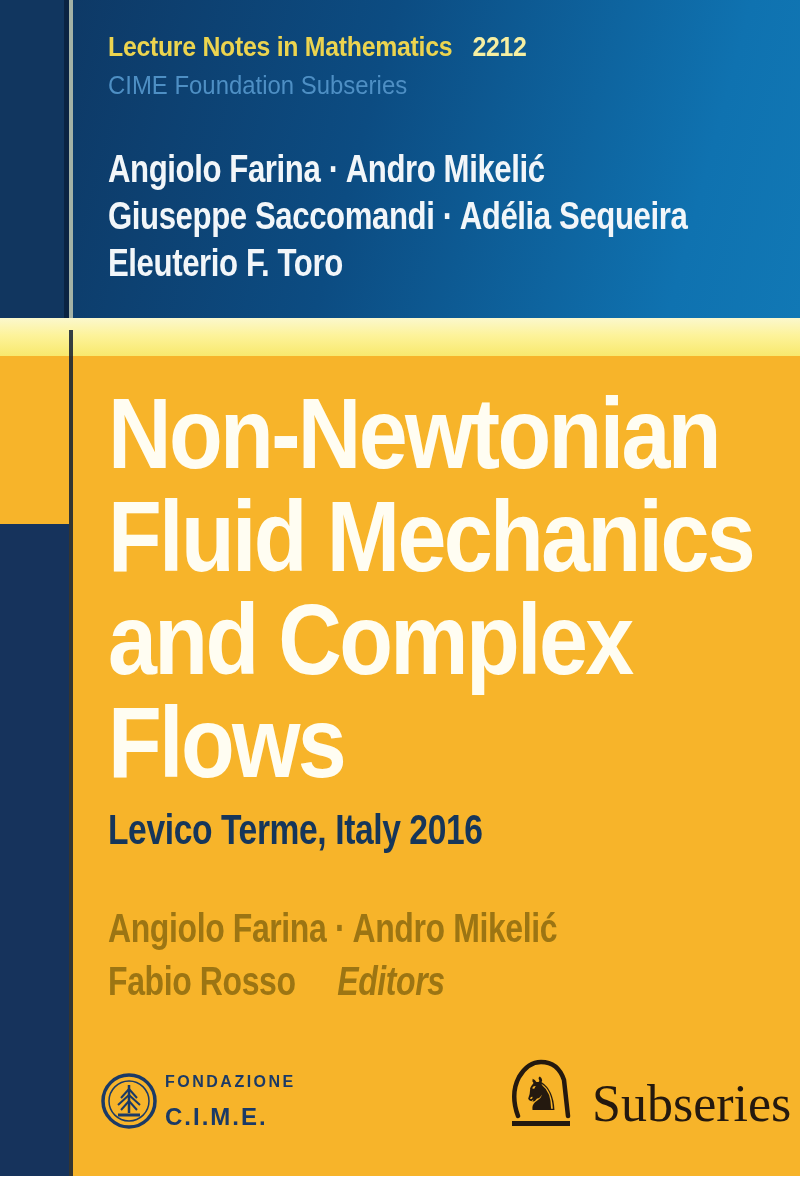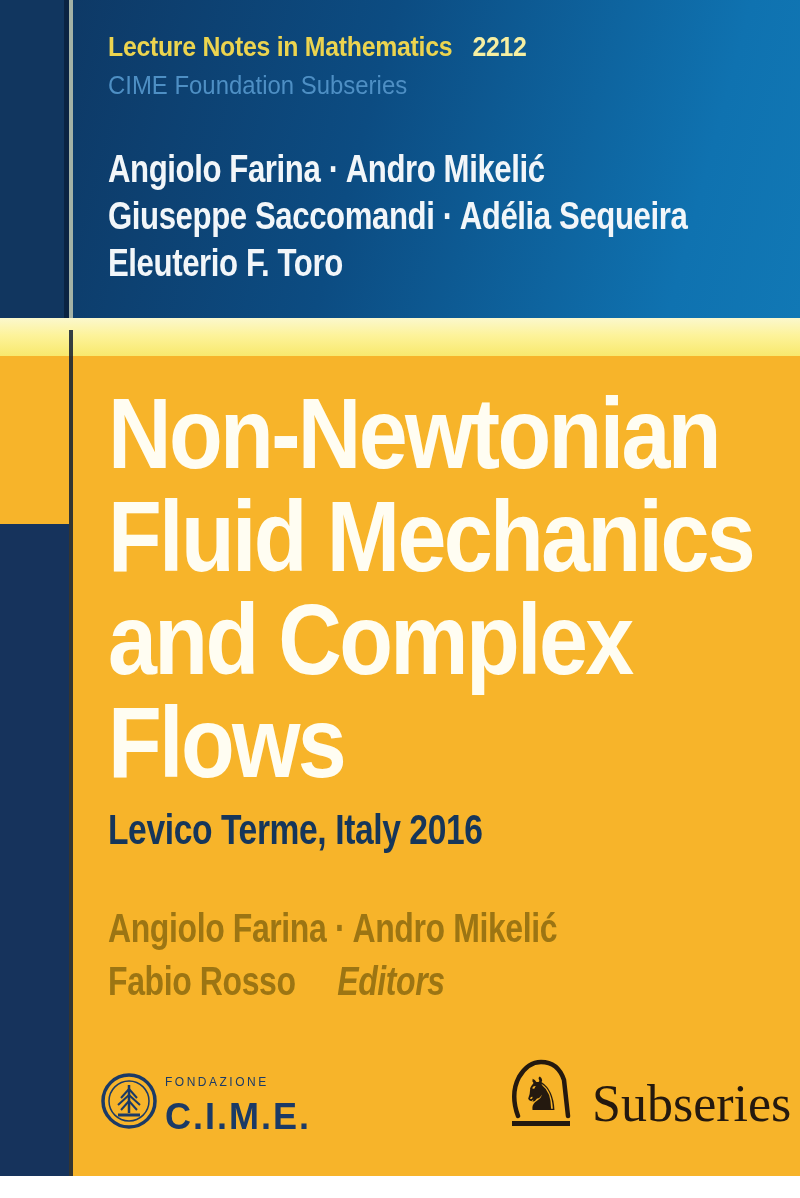--- a/index.html
+++ b/index.html
@@ -74,22 +74,22 @@
     white-space:nowrap; letter-spacing:-0.5px;
     transform:scaleX(0.8); transform-origin:left top;
   }
   .editors-role { font-style:italic; margin-left:52px; font-weight:700; }
   
   .cime-logo {
     position:absolute; left:100px; top:1072px;
     display:flex; align-items:center; gap:7px; color:#1b3a66;
   }
   .cime-text { display:flex; flex-direction:column; justify-content:center; }
-  .cime-org  { font-size:12px; font-weight:400; letter-spacing:2.5px; line-height:14px; }
-  .cime-name { font-size:36px; font-weight:700; letter-spacing:2px; line-height:30px;margin-top:13px; }
+  .cime-org  { font-size:16px; font-weight:700; letter-spacing:2.5px; line-height:14px; }
+  .cime-name { font-size:24px; font-weight:700; letter-spacing:2px; line-height:30px;margin-top:13px; }
   .springer-logo {
     position:absolute; left:502px; top:1058px;
     display:flex; align-items:flex-start; gap:14px; color:#24190f;
   }
   .springer-wordmark {
     font-family:"Liberation Serif", serif; font-size:52px; line-height:1;
     padding-top:20px; letter-spacing:0px;
   }
 </style>
 </head>

